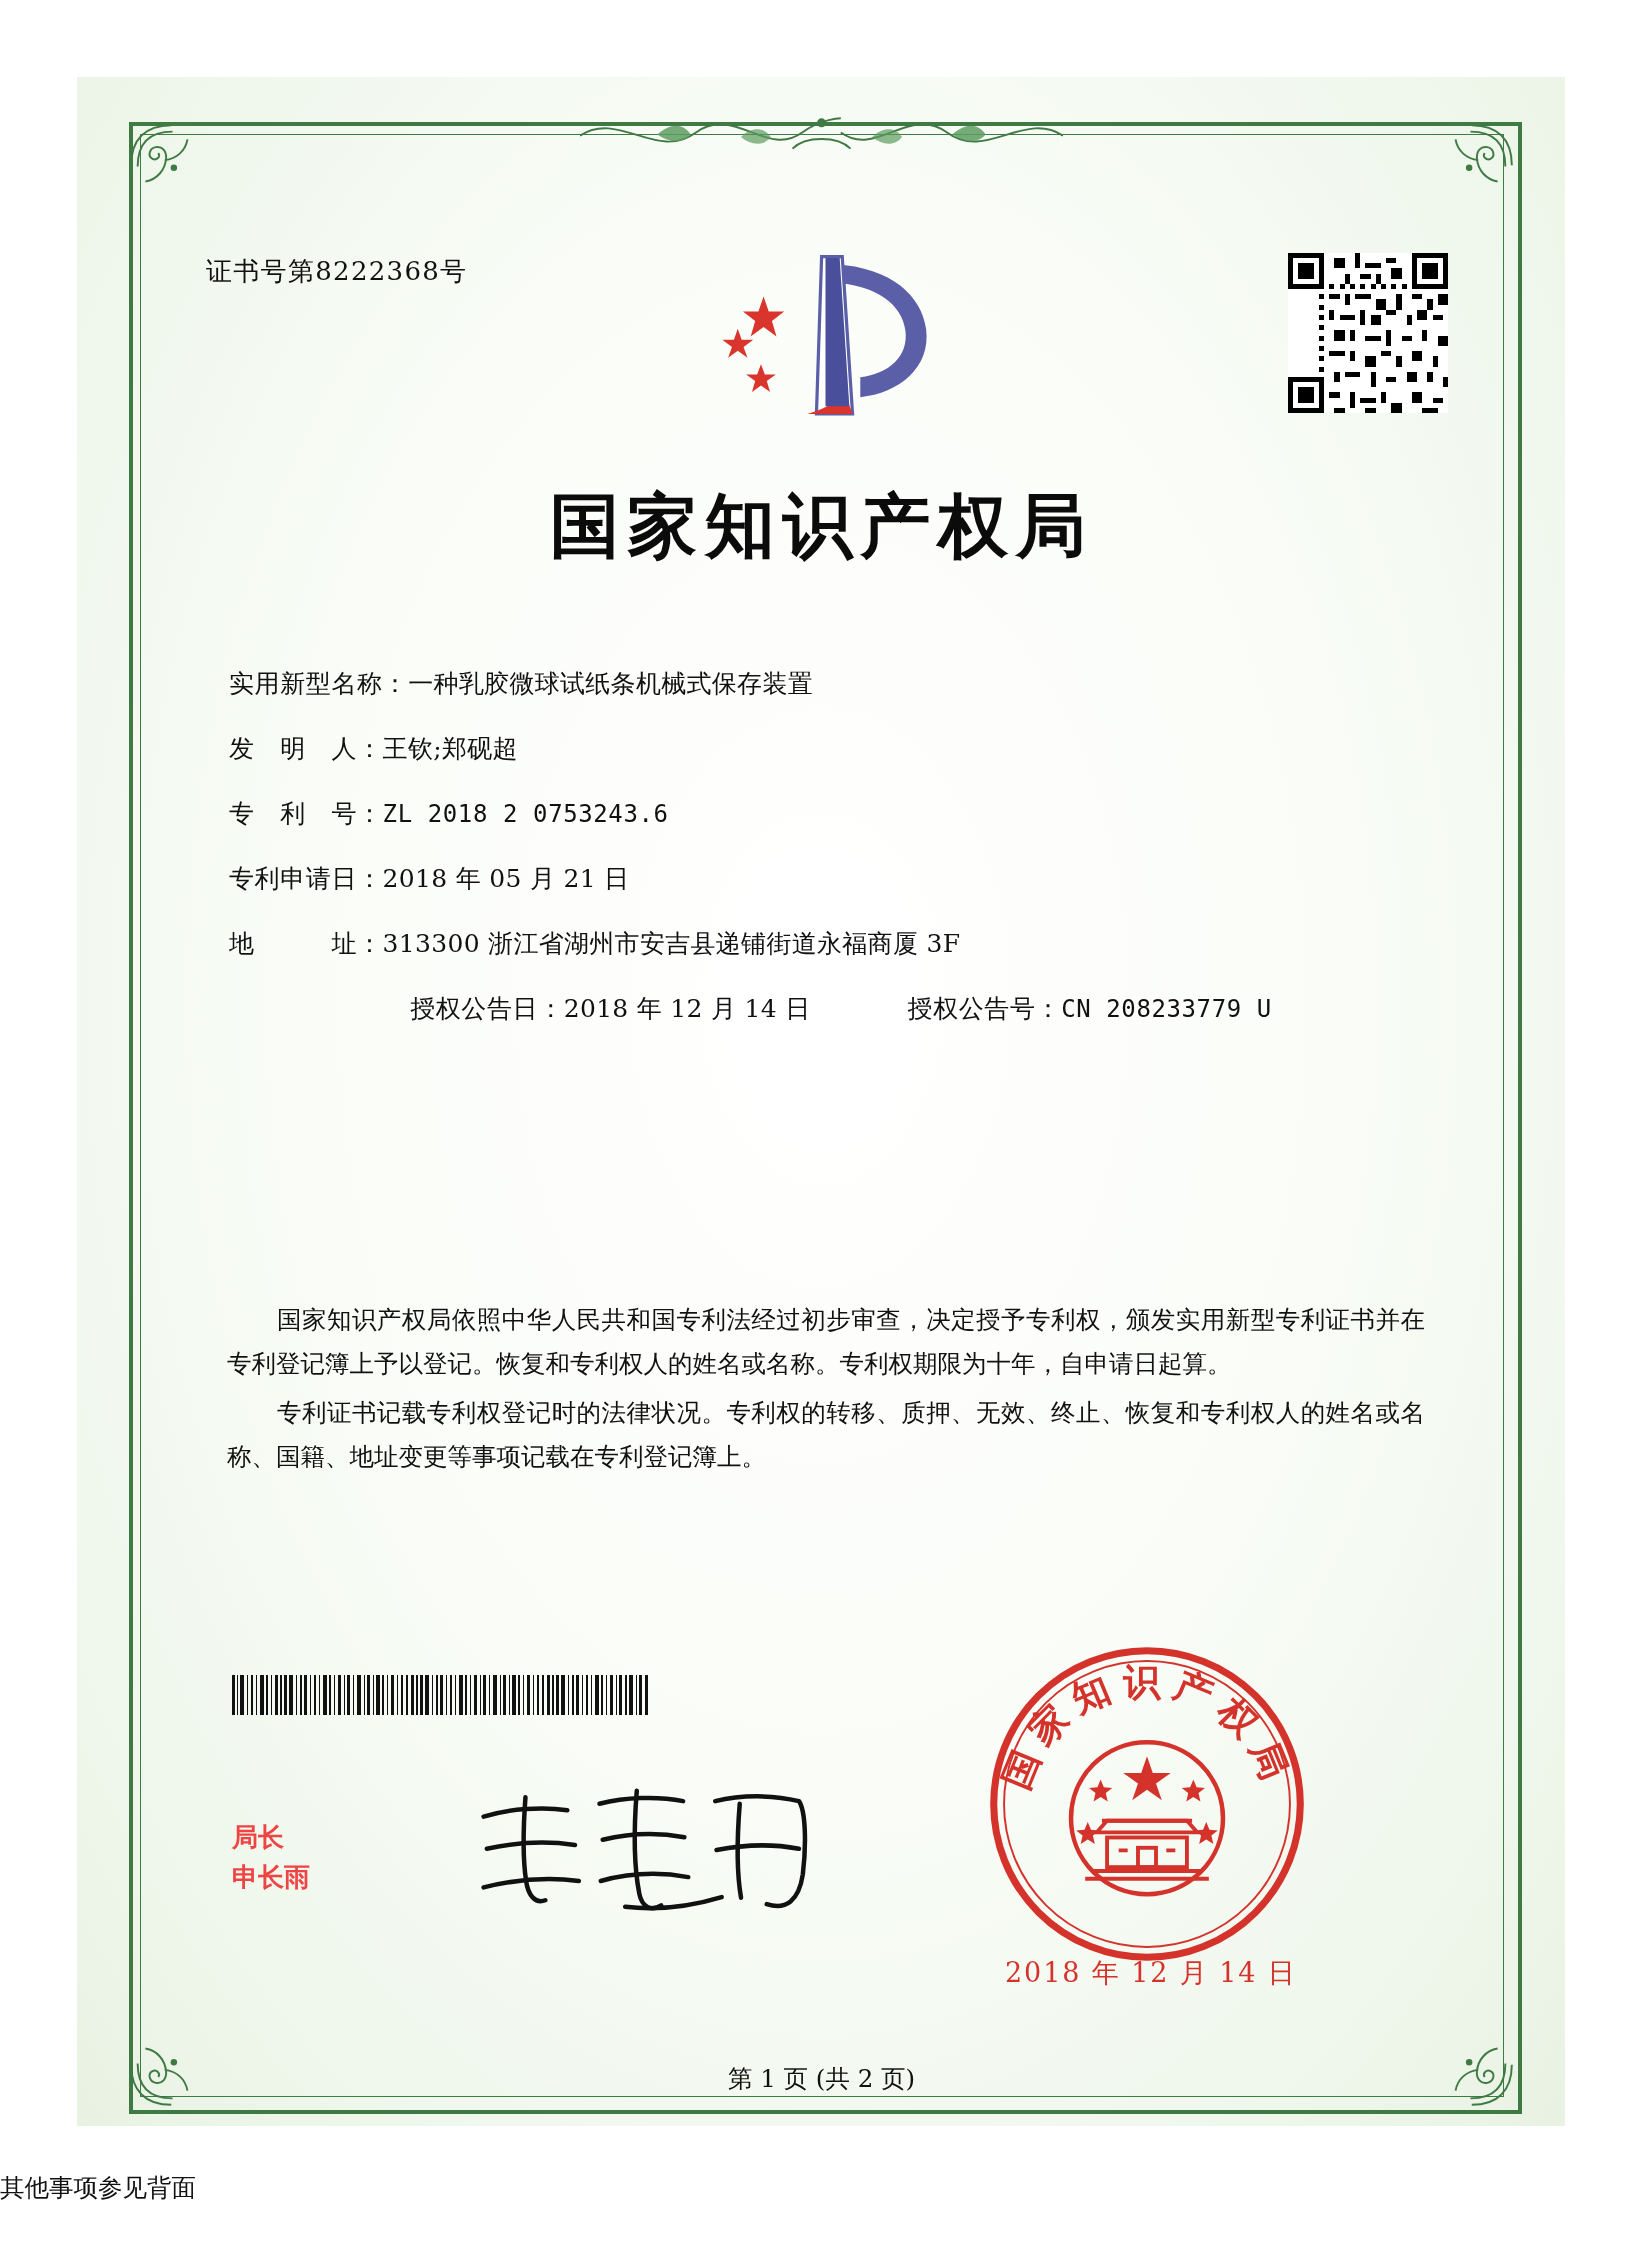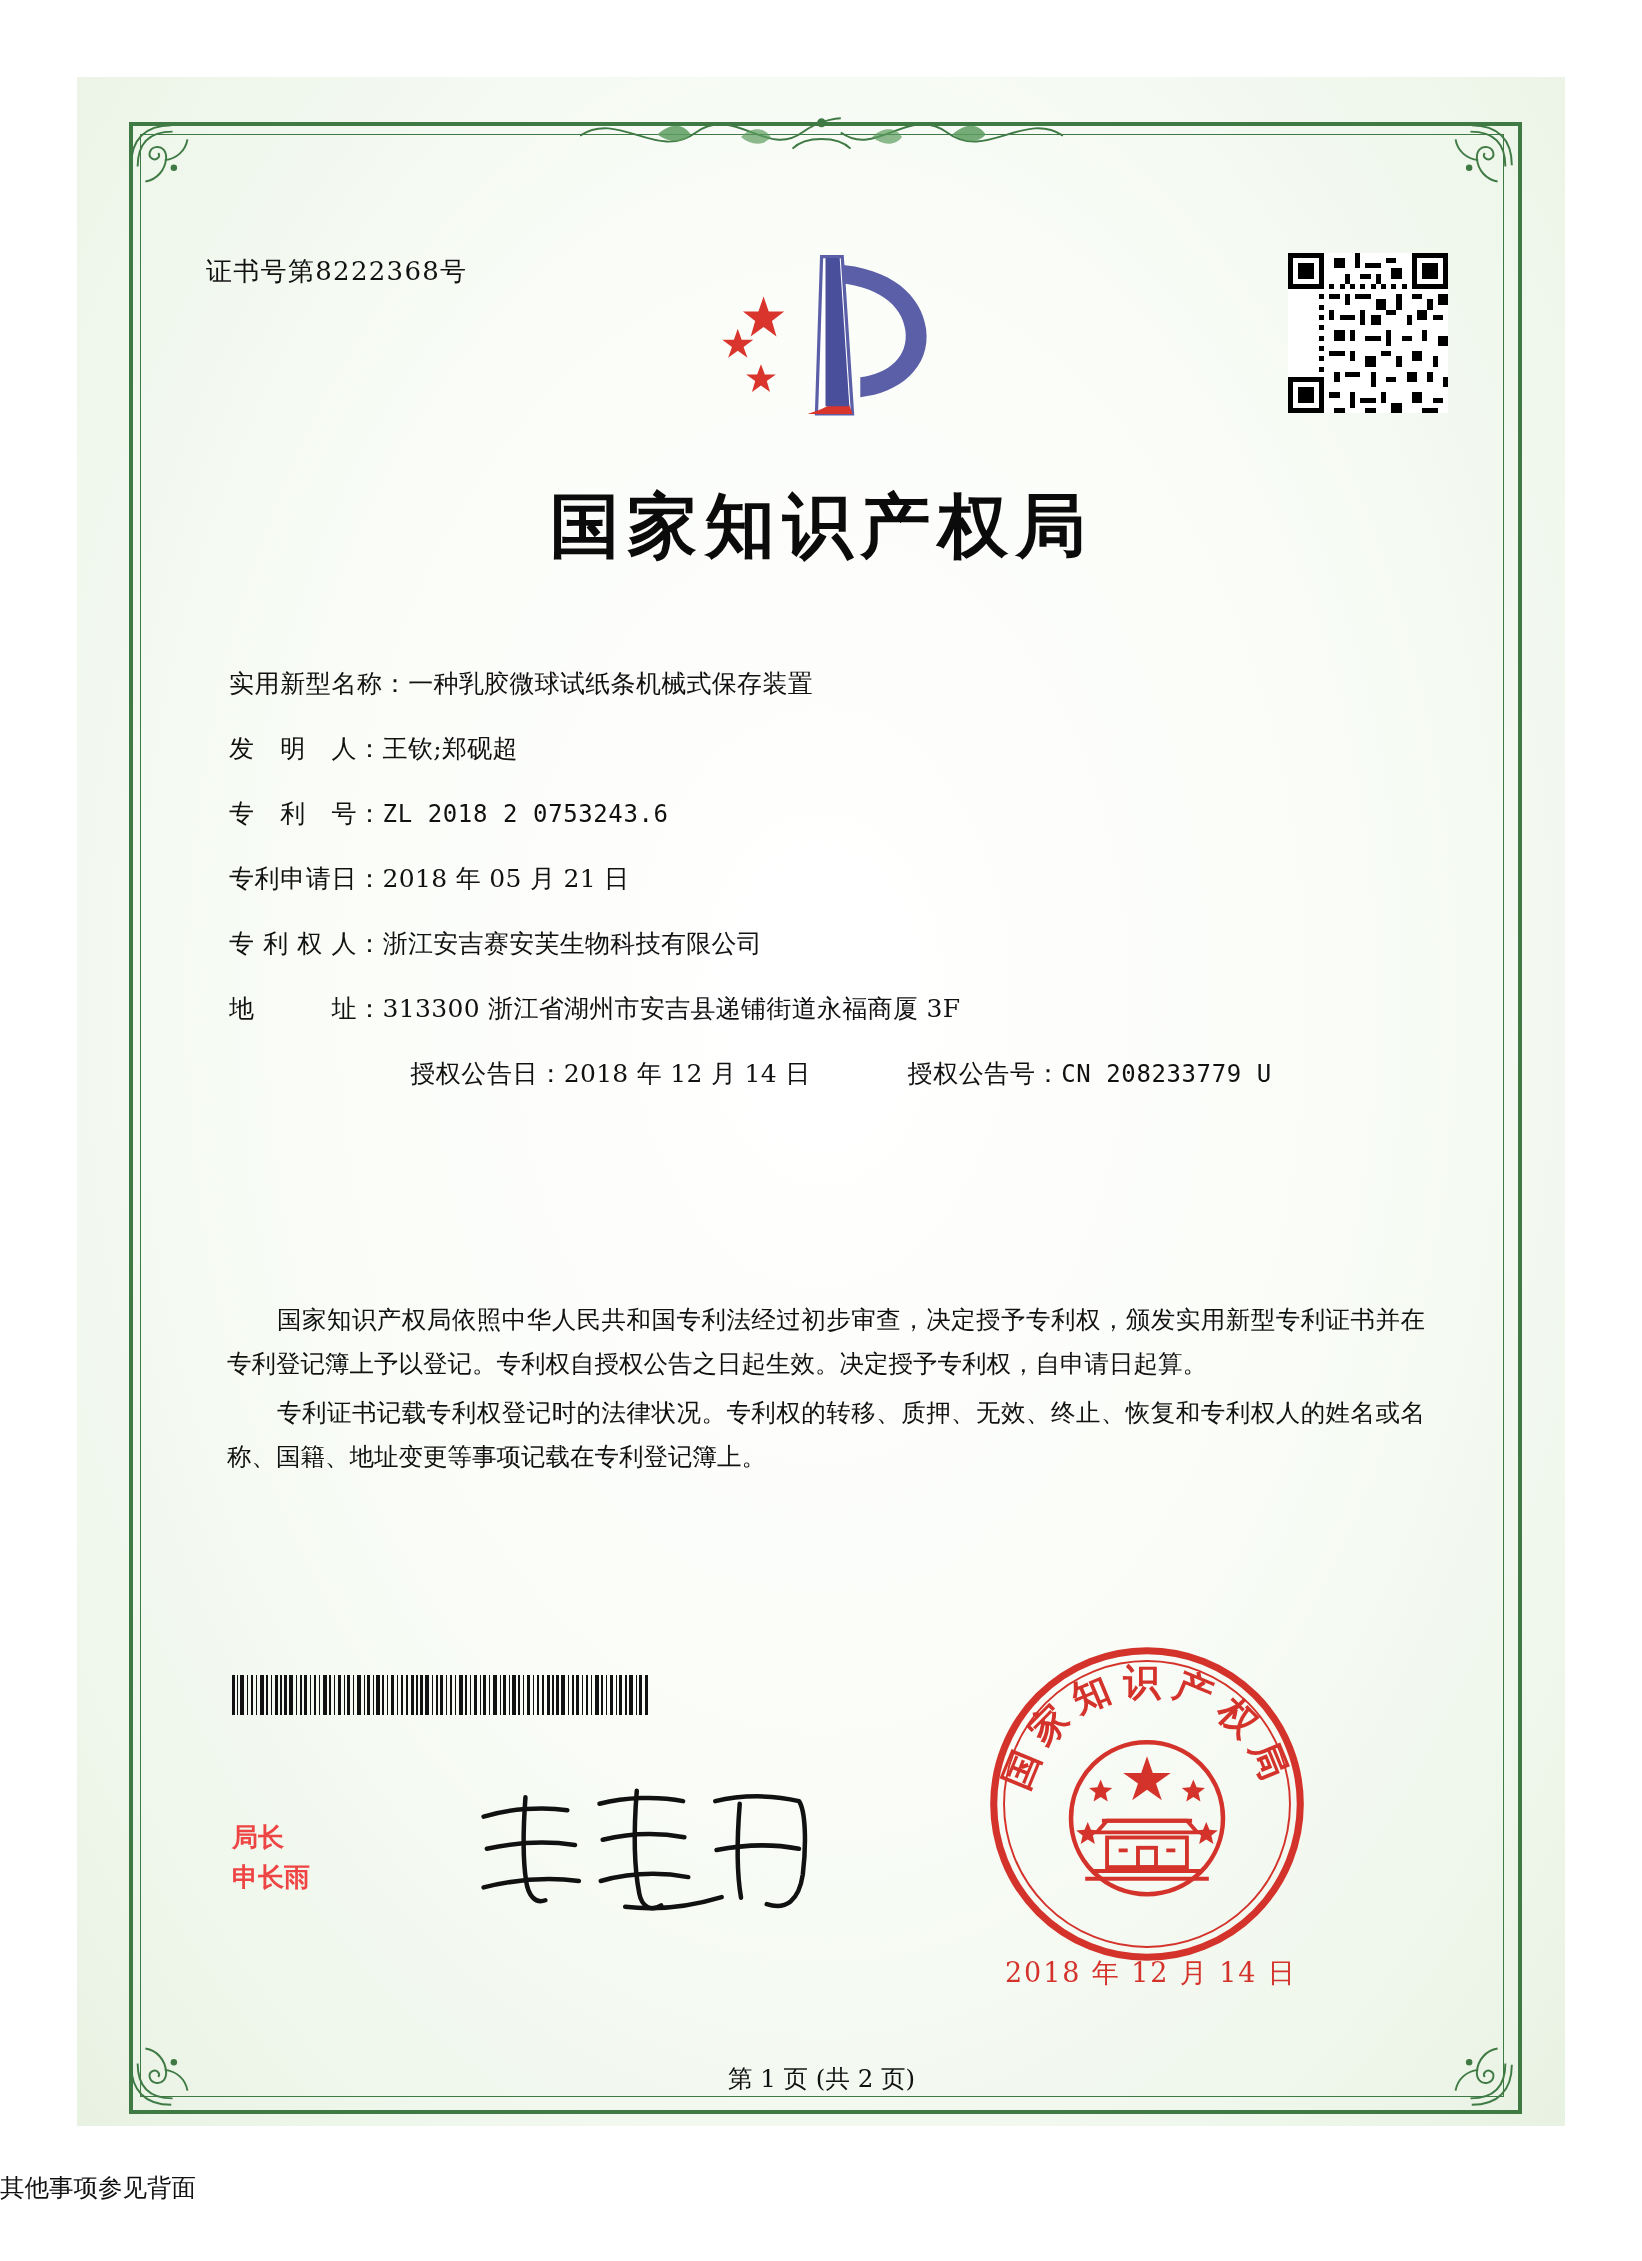--- a/index.html
+++ b/index.html
@@ -445,43 +445,39 @@
     <div class="field-row">
       <span class="field-label">专　利　号：</span>
       <span class="field-value mono">ZL 2018 2 0753243.6</span>
     </div>
 
     <div class="field-row">
       <span class="field-label">专利申请日：</span>
       <span class="field-value">2018 年 05 月 21 日</span>
     </div>
 
-    <div class="field-row">
-      <span class="field-label">专 利 权 人：</span>
-      <span class="field-value">浙江安吉赛安芙生物科技有限公司</span>
-    </div>
 
     <div class="field-row">
       <span class="field-label">地　　　址：</span>
       <span class="field-value">313300 浙江省湖州市安吉县递铺街道永福商厦 3F</span>
     </div>
 
     <div class="field-row pair">
       <span class="field-label">授权公告日：</span>
       <span class="field-value">2018 年 12 月 14 日</span>
       <span class="pair-second">
         <span class="field-label">授权公告号：</span>
         <span class="field-value mono">CN 208233779 U</span>
       </span>
     </div>
 
   </div>
 
   <div class="paragraphs">
-    <p>国家知识产权局依照中华人民共和国专利法经过初步审查，决定授予专利权，颁发实用新型专利证书并在专利登记簿上予以登记。专利权自授权公告之日起生效。决定授予专利权，自申请日起算。</p>
+    <p>国家知识产权局依照中华人民共和国专利法经过初步审查，决定授予专利权，颁发实用新型专利证书并在专利登记簿上予以登记。恢复和专利权人的姓名或名称。专利权期限为十年，自申请日起算。</p>
     <p>专利证书记载专利权登记时的法律状况。专利权的转移、质押、无效、终止、恢复和专利权人的姓名或名称、国籍、地址变更等事项记载在专利登记簿上。</p>
   </div>
 
   <div class="barcode">
     <svg width="419" height="40" viewBox="0 0 650 62" shape-rendering="crispEdges">
       <rect width="650" height="62" fill="#ffffff" opacity="0"></rect>
       <g fill="#111111">
         <rect x="0" y="0" width="4" height="62"></rect>
           <rect x="7" y="0" width="2" height="62"></rect>
         <rect x="13" y="0" width="6" height="62"></rect>

